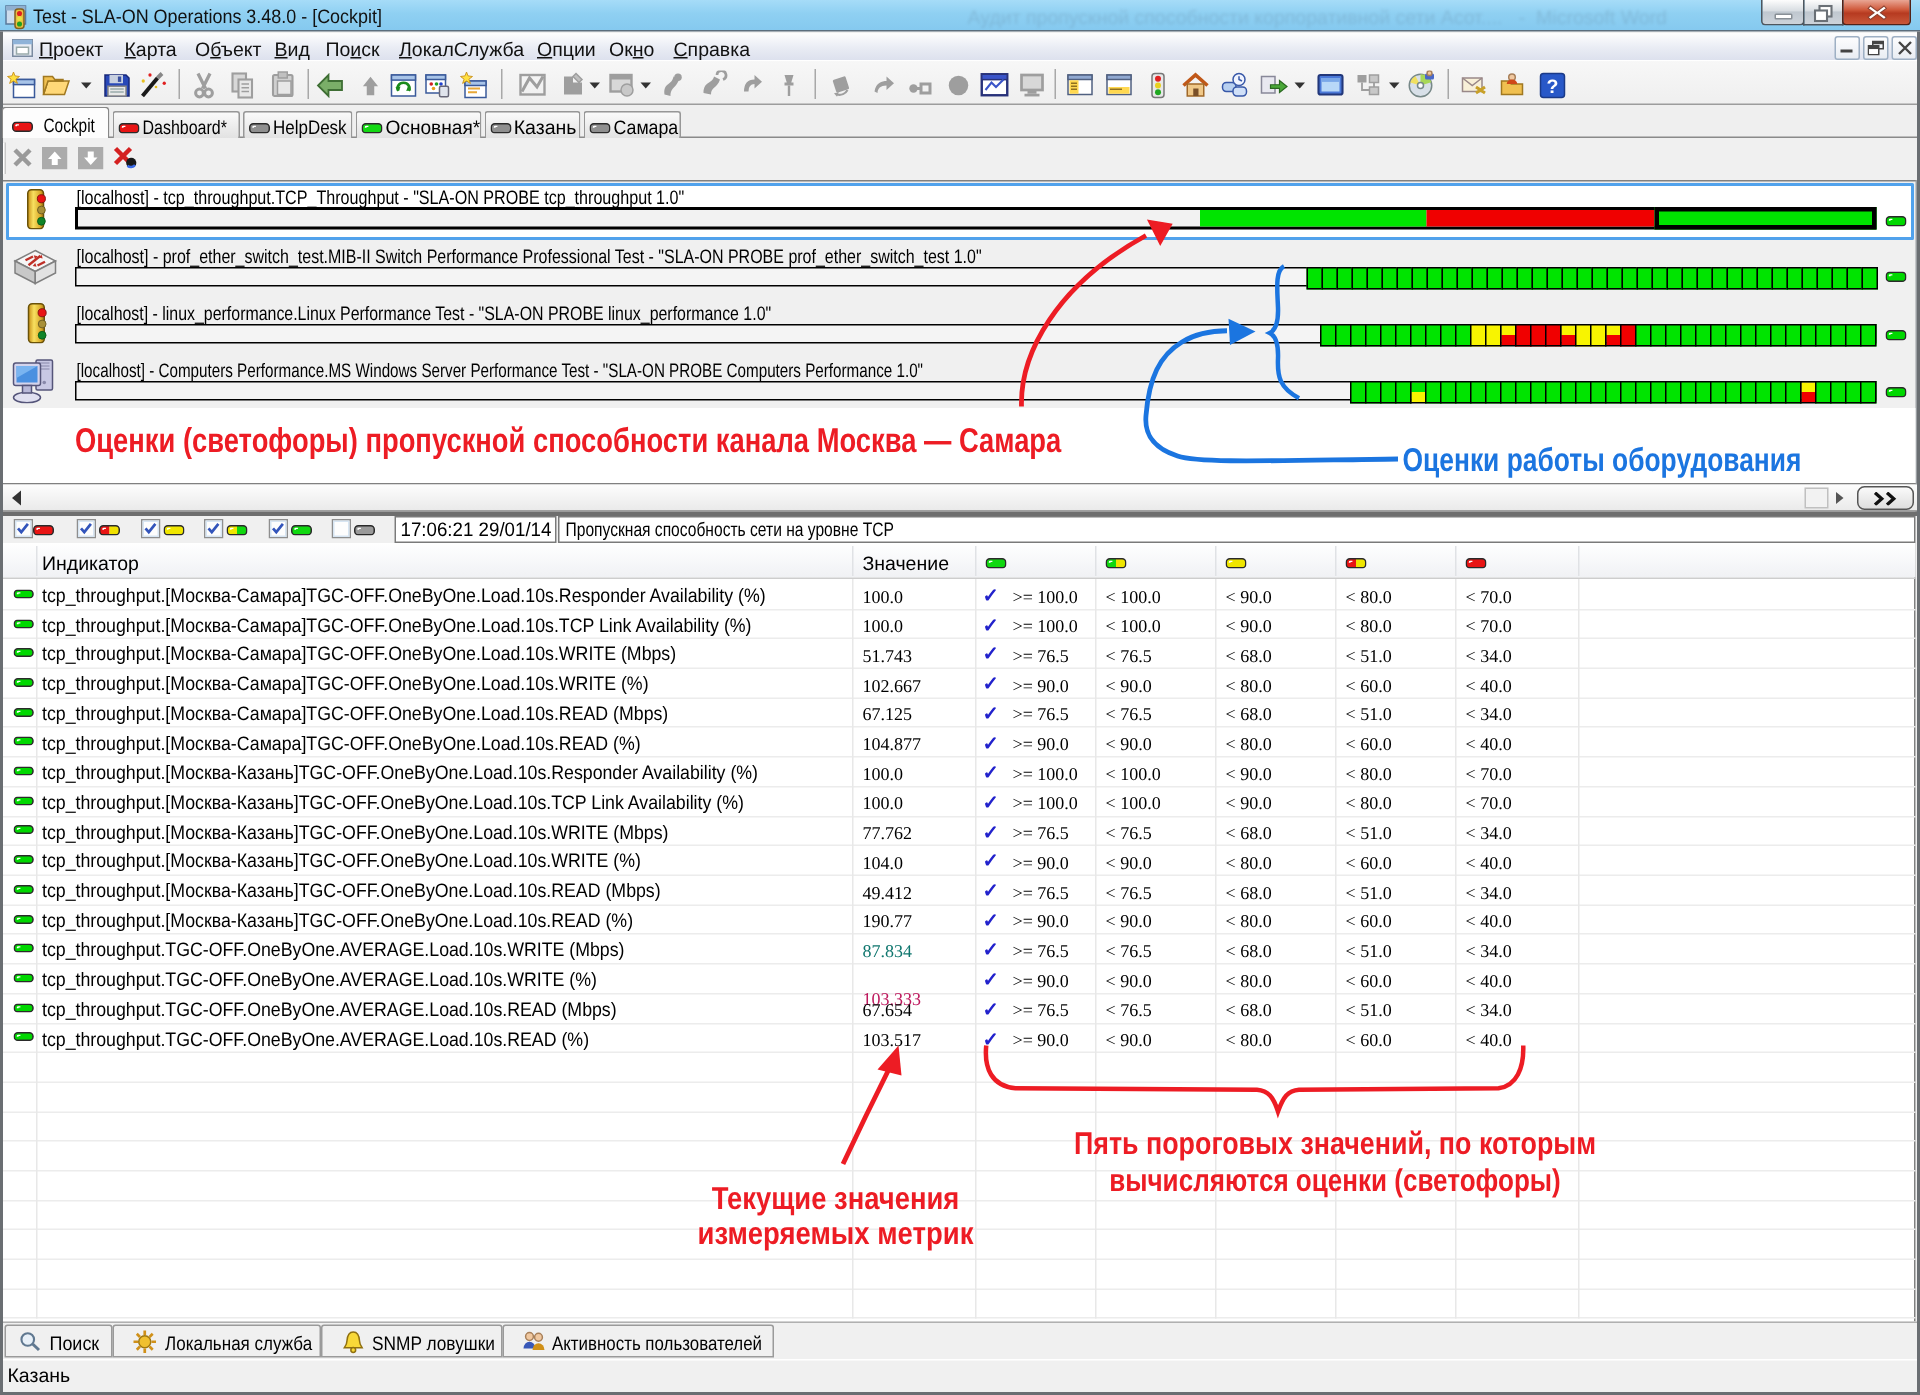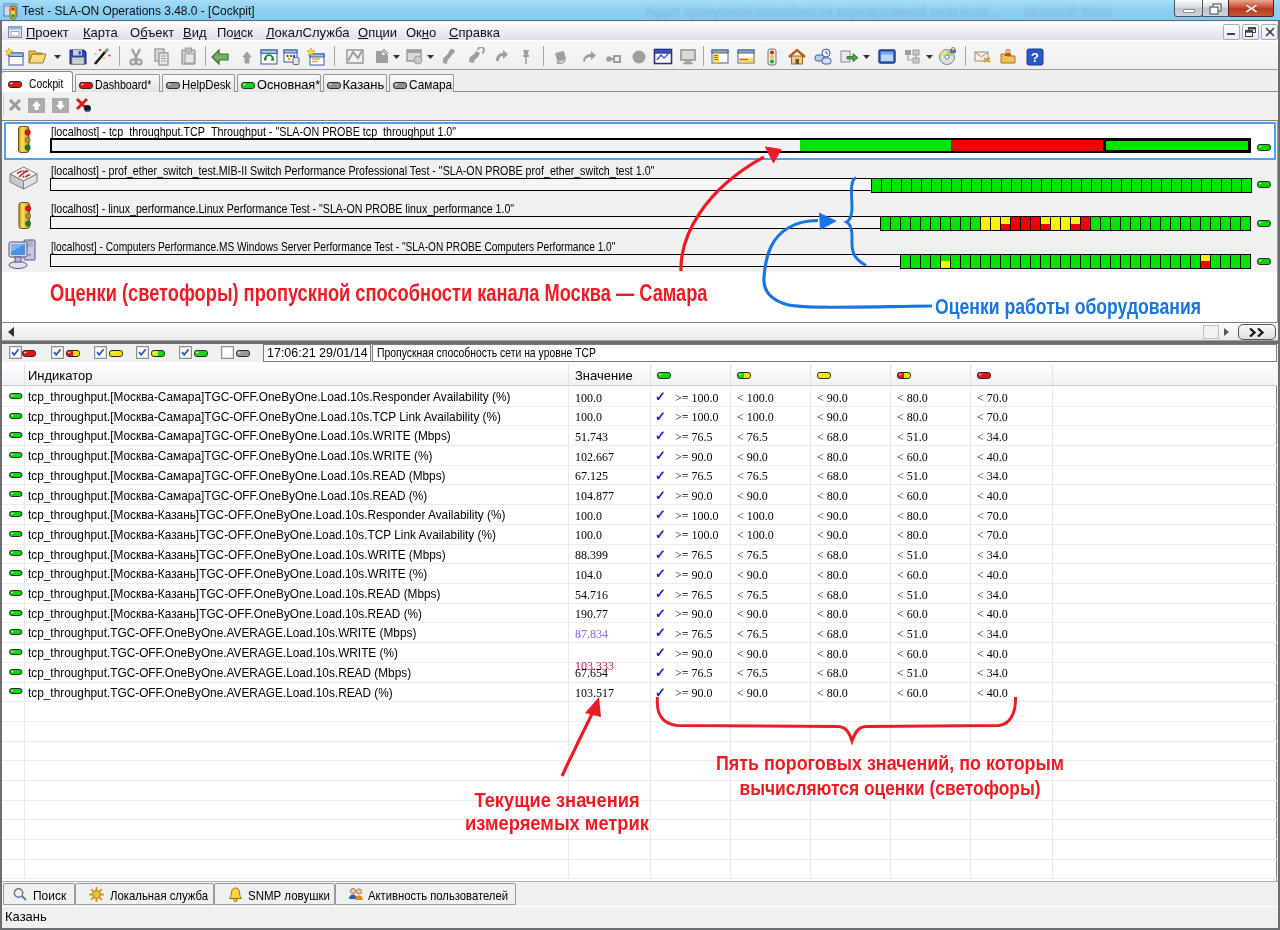--- a/index.html
+++ b/index.html
@@ -767,21 +767,21 @@
 <div style="position:absolute;left:675px;top:528.4px;font:normal 12px 'Liberation Serif', serif;color:#000;white-space:nowrap;">&gt;= 100.0</div>
 <div style="position:absolute;left:737px;top:528.4px;font:normal 12px 'Liberation Serif', serif;color:#000;white-space:nowrap;">&lt; 100.0</div>
 <div style="position:absolute;left:817px;top:528.4px;font:normal 12px 'Liberation Serif', serif;color:#000;white-space:nowrap;">&lt; 90.0</div>
 <div style="position:absolute;left:897px;top:528.4px;font:normal 12px 'Liberation Serif', serif;color:#000;white-space:nowrap;">&lt; 80.0</div>
 <div style="position:absolute;left:977px;top:528.4px;font:normal 12px 'Liberation Serif', serif;color:#000;white-space:nowrap;">&lt; 70.0</div>
 <svg style="position:absolute;left:9px;top:550.4px;z-index:5" width="13.5" height="6" viewBox="0 0 13.5 6">
     <rect x="0.5" y="0.5" width="12.5" height="5" rx="2.4" fill="#00d800" stroke="#2a2a2a" stroke-width="1"></rect>
     <path d="M2.2,3.2 L2.2,2.6 Q2.2,1.8 3.2,1.8 L4.6,1.8 L4.6,2.6 L3.4,2.6 L3.4,3.2 Z" fill="#fff"></path>
   </svg>
 <div style="position:absolute;left:28px;top:546.6px;font:normal 13px 'Liberation Sans', sans-serif;color:#000;white-space:nowrap;transform:scaleX(0.91);transform-origin:0 50%;">tcp_throughput.[Москва-Казань]TGC-OFF.OneByOne.Load.10s.WRITE (Mbps)</div>
-<div style="position:absolute;left:575px;top:548.1px;font:normal 12px 'Liberation Serif', serif;color:#000;white-space:nowrap;">88.399</div>
+<div style="position:absolute;left:575px;top:548.1px;font:normal 12px 'Liberation Serif', serif;color:#000;white-space:nowrap;">77.762</div>
 <div style="position:absolute;left:655px;top:546.6px;font:bold 13px 'Liberation Sans', sans-serif;color:#2222cc;white-space:nowrap;">✓</div>
 <div style="position:absolute;left:675px;top:548.1px;font:normal 12px 'Liberation Serif', serif;color:#000;white-space:nowrap;">&gt;= 76.5</div>
 <div style="position:absolute;left:737px;top:548.1px;font:normal 12px 'Liberation Serif', serif;color:#000;white-space:nowrap;">&lt; 76.5</div>
 <div style="position:absolute;left:817px;top:548.1px;font:normal 12px 'Liberation Serif', serif;color:#000;white-space:nowrap;">&lt; 68.0</div>
 <div style="position:absolute;left:897px;top:548.1px;font:normal 12px 'Liberation Serif', serif;color:#000;white-space:nowrap;">&lt; 51.0</div>
 <div style="position:absolute;left:977px;top:548.1px;font:normal 12px 'Liberation Serif', serif;color:#000;white-space:nowrap;">&lt; 34.0</div>
 <svg style="position:absolute;left:9px;top:570.0999999999999px;z-index:5" width="13.5" height="6" viewBox="0 0 13.5 6">
     <rect x="0.5" y="0.5" width="12.5" height="5" rx="2.4" fill="#00d800" stroke="#2a2a2a" stroke-width="1"></rect>
     <path d="M2.2,3.2 L2.2,2.6 Q2.2,1.8 3.2,1.8 L4.6,1.8 L4.6,2.6 L3.4,2.6 L3.4,3.2 Z" fill="#fff"></path>
   </svg>
@@ -791,21 +791,21 @@
 <div style="position:absolute;left:675px;top:567.8px;font:normal 12px 'Liberation Serif', serif;color:#000;white-space:nowrap;">&gt;= 90.0</div>
 <div style="position:absolute;left:737px;top:567.8px;font:normal 12px 'Liberation Serif', serif;color:#000;white-space:nowrap;">&lt; 90.0</div>
 <div style="position:absolute;left:817px;top:567.8px;font:normal 12px 'Liberation Serif', serif;color:#000;white-space:nowrap;">&lt; 80.0</div>
 <div style="position:absolute;left:897px;top:567.8px;font:normal 12px 'Liberation Serif', serif;color:#000;white-space:nowrap;">&lt; 60.0</div>
 <div style="position:absolute;left:977px;top:567.8px;font:normal 12px 'Liberation Serif', serif;color:#000;white-space:nowrap;">&lt; 40.0</div>
 <svg style="position:absolute;left:9px;top:589.8px;z-index:5" width="13.5" height="6" viewBox="0 0 13.5 6">
     <rect x="0.5" y="0.5" width="12.5" height="5" rx="2.4" fill="#00d800" stroke="#2a2a2a" stroke-width="1"></rect>
     <path d="M2.2,3.2 L2.2,2.6 Q2.2,1.8 3.2,1.8 L4.6,1.8 L4.6,2.6 L3.4,2.6 L3.4,3.2 Z" fill="#fff"></path>
   </svg>
 <div style="position:absolute;left:28px;top:586.0px;font:normal 13px 'Liberation Sans', sans-serif;color:#000;white-space:nowrap;transform:scaleX(0.91);transform-origin:0 50%;">tcp_throughput.[Москва-Казань]TGC-OFF.OneByOne.Load.10s.READ (Mbps)</div>
-<div style="position:absolute;left:575px;top:587.5px;font:normal 12px 'Liberation Serif', serif;color:#000;white-space:nowrap;">54.716</div>
+<div style="position:absolute;left:575px;top:587.5px;font:normal 12px 'Liberation Serif', serif;color:#000;white-space:nowrap;">49.412</div>
 <div style="position:absolute;left:655px;top:586.0px;font:bold 13px 'Liberation Sans', sans-serif;color:#2222cc;white-space:nowrap;">✓</div>
 <div style="position:absolute;left:675px;top:587.5px;font:normal 12px 'Liberation Serif', serif;color:#000;white-space:nowrap;">&gt;= 76.5</div>
 <div style="position:absolute;left:737px;top:587.5px;font:normal 12px 'Liberation Serif', serif;color:#000;white-space:nowrap;">&lt; 76.5</div>
 <div style="position:absolute;left:817px;top:587.5px;font:normal 12px 'Liberation Serif', serif;color:#000;white-space:nowrap;">&lt; 68.0</div>
 <div style="position:absolute;left:897px;top:587.5px;font:normal 12px 'Liberation Serif', serif;color:#000;white-space:nowrap;">&lt; 51.0</div>
 <div style="position:absolute;left:977px;top:587.5px;font:normal 12px 'Liberation Serif', serif;color:#000;white-space:nowrap;">&lt; 34.0</div>
 <svg style="position:absolute;left:9px;top:609.5px;z-index:5" width="13.5" height="6" viewBox="0 0 13.5 6">
     <rect x="0.5" y="0.5" width="12.5" height="5" rx="2.4" fill="#00d800" stroke="#2a2a2a" stroke-width="1"></rect>
     <path d="M2.2,3.2 L2.2,2.6 Q2.2,1.8 3.2,1.8 L4.6,1.8 L4.6,2.6 L3.4,2.6 L3.4,3.2 Z" fill="#fff"></path>
   </svg>
@@ -815,21 +815,21 @@
 <div style="position:absolute;left:675px;top:607.2px;font:normal 12px 'Liberation Serif', serif;color:#000;white-space:nowrap;">&gt;= 90.0</div>
 <div style="position:absolute;left:737px;top:607.2px;font:normal 12px 'Liberation Serif', serif;color:#000;white-space:nowrap;">&lt; 90.0</div>
 <div style="position:absolute;left:817px;top:607.2px;font:normal 12px 'Liberation Serif', serif;color:#000;white-space:nowrap;">&lt; 80.0</div>
 <div style="position:absolute;left:897px;top:607.2px;font:normal 12px 'Liberation Serif', serif;color:#000;white-space:nowrap;">&lt; 60.0</div>
 <div style="position:absolute;left:977px;top:607.2px;font:normal 12px 'Liberation Serif', serif;color:#000;white-space:nowrap;">&lt; 40.0</div>
 <svg style="position:absolute;left:9px;top:629.1999999999999px;z-index:5" width="13.5" height="6" viewBox="0 0 13.5 6">
     <rect x="0.5" y="0.5" width="12.5" height="5" rx="2.4" fill="#00d800" stroke="#2a2a2a" stroke-width="1"></rect>
     <path d="M2.2,3.2 L2.2,2.6 Q2.2,1.8 3.2,1.8 L4.6,1.8 L4.6,2.6 L3.4,2.6 L3.4,3.2 Z" fill="#fff"></path>
   </svg>
 <div style="position:absolute;left:28px;top:625.4px;font:normal 13px 'Liberation Sans', sans-serif;color:#000;white-space:nowrap;transform:scaleX(0.91);transform-origin:0 50%;">tcp_throughput.TGC-OFF.OneByOne.AVERAGE.Load.10s.WRITE (Mbps)</div>
-<div style="position:absolute;left:575px;top:626.9px;font:normal 12px 'Liberation Serif', serif;color:#8b5cf6;white-space:nowrap;">87.834</div>
+<div style="position:absolute;left:575px;top:626.9px;font:normal 12px 'Liberation Serif', serif;color:#0f766e;white-space:nowrap;">87.834</div>
 <div style="position:absolute;left:655px;top:625.4px;font:bold 13px 'Liberation Sans', sans-serif;color:#2222cc;white-space:nowrap;">✓</div>
 <div style="position:absolute;left:675px;top:626.9px;font:normal 12px 'Liberation Serif', serif;color:#000;white-space:nowrap;">&gt;= 76.5</div>
 <div style="position:absolute;left:737px;top:626.9px;font:normal 12px 'Liberation Serif', serif;color:#000;white-space:nowrap;">&lt; 76.5</div>
 <div style="position:absolute;left:817px;top:626.9px;font:normal 12px 'Liberation Serif', serif;color:#000;white-space:nowrap;">&lt; 68.0</div>
 <div style="position:absolute;left:897px;top:626.9px;font:normal 12px 'Liberation Serif', serif;color:#000;white-space:nowrap;">&lt; 51.0</div>
 <div style="position:absolute;left:977px;top:626.9px;font:normal 12px 'Liberation Serif', serif;color:#000;white-space:nowrap;">&lt; 34.0</div>
 <svg style="position:absolute;left:9px;top:648.8999999999999px;z-index:5" width="13.5" height="6" viewBox="0 0 13.5 6">
     <rect x="0.5" y="0.5" width="12.5" height="5" rx="2.4" fill="#00d800" stroke="#2a2a2a" stroke-width="1"></rect>
     <path d="M2.2,3.2 L2.2,2.6 Q2.2,1.8 3.2,1.8 L4.6,1.8 L4.6,2.6 L3.4,2.6 L3.4,3.2 Z" fill="#fff"></path>
   </svg>

